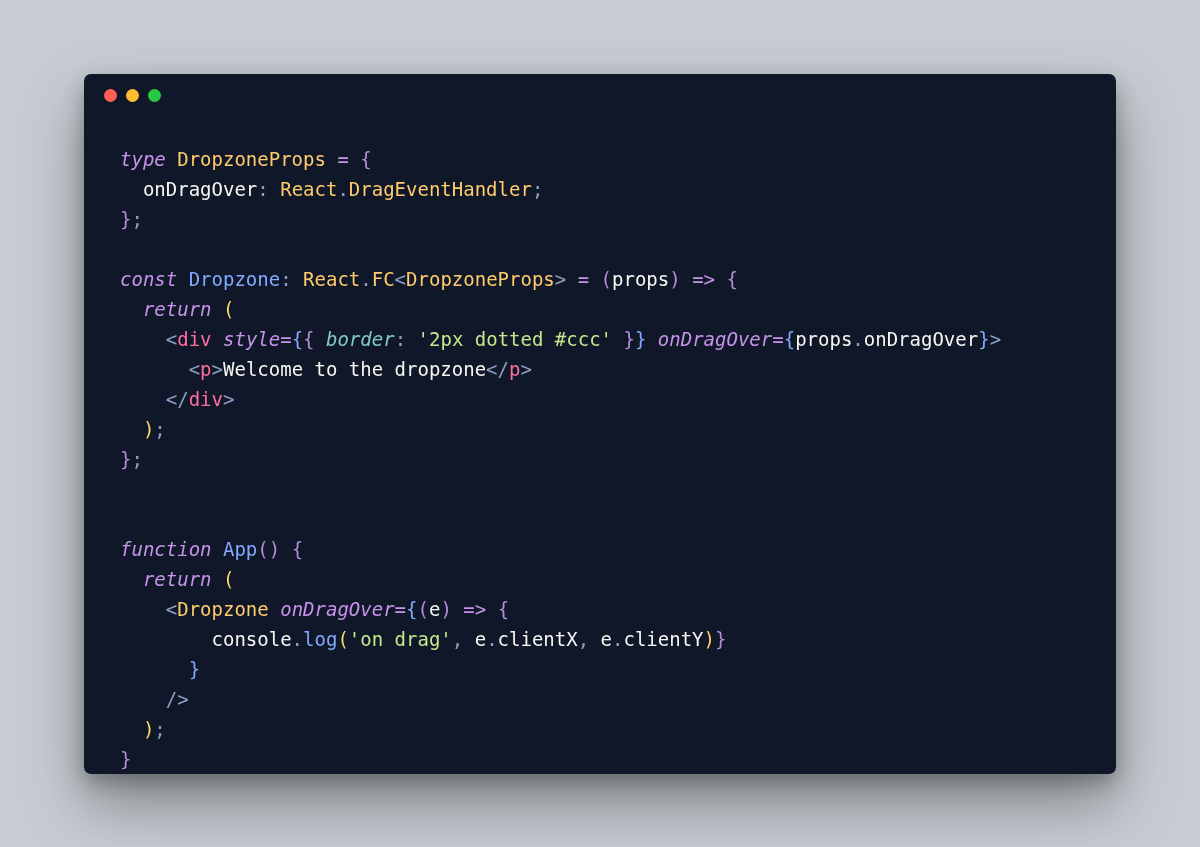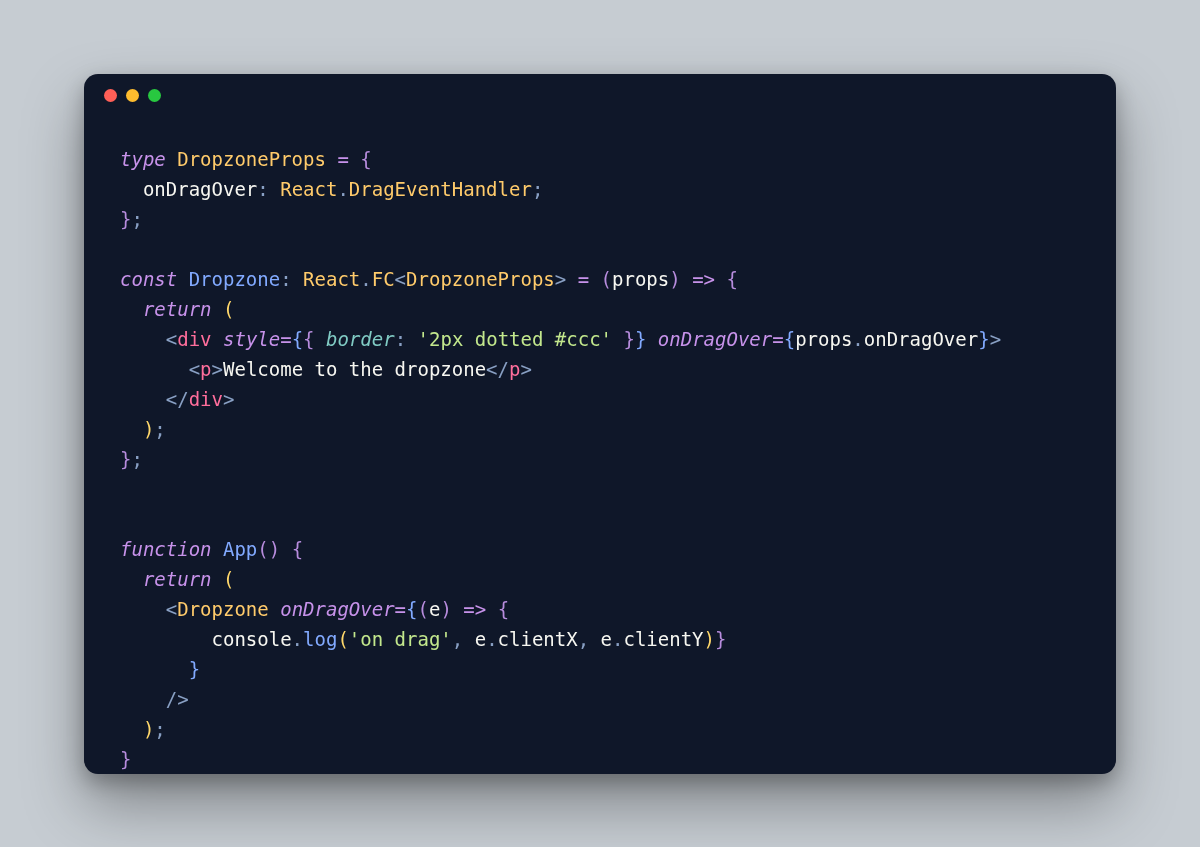--- a/index.html
+++ b/index.html
@@ -14,21 +14,21 @@
     width: 1200px;
     height: 847px;
     display: flex;
     align-items: center;
     justify-content: center;
   }
   .window {
     width: 1032px;
     height: 700px;
     background: #0f1729;
-    border-radius: 14px;
+    border-radius: 7px;
     box-shadow: 0 30px 60px rgba(0,0,0,0.35), 0 8px 20px rgba(0,0,0,0.25);
     overflow: hidden;
     position: relative;
   }
   .titlebar {
     height: 44px;
     display: flex;
     align-items: center;
     padding-left: 20px;
     gap: 9px;

